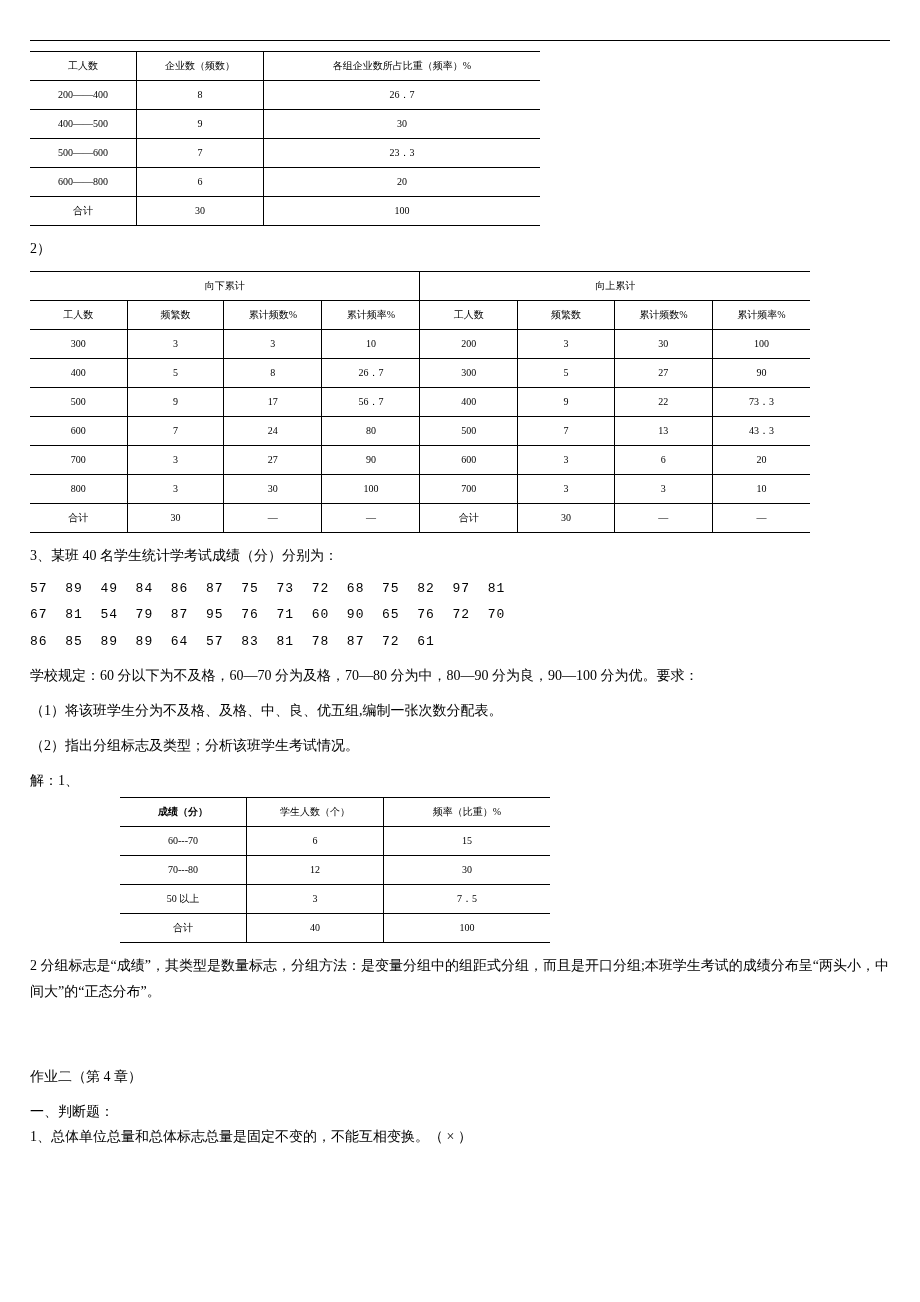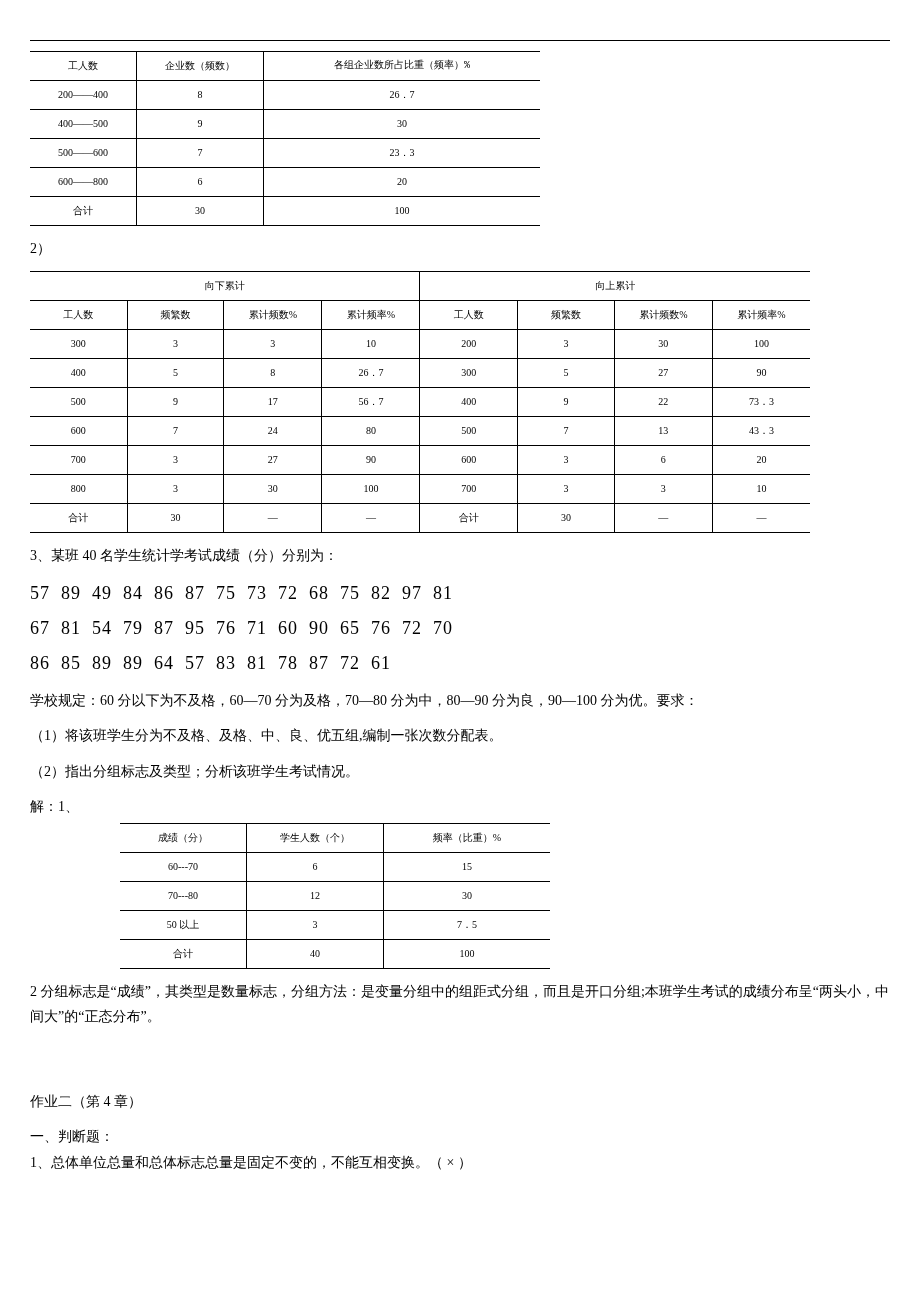--- a/index.html
+++ b/index.html
@@ -35,21 +35,21 @@
     border-right: 1px solid #000;
   }
   .tbl1 th:last-child { border-right: none; }
   .tbl1 td {
     border-bottom: 1px solid #000;
     border-right: 1px solid #000;
   }
   .tbl1 td:last-child { border-right: none; }
   .tbl1 .c1 { width: 90px; }
   .tbl1 .c2 { width: 110px; }
-  .tbl1 .c3 { width: 260px; font-family: Liberation Mono, monospace; }
+  .tbl1 .c3 { width: 260px; }
 
   
   .tbl2 { width: 780px; }
   .tbl2 th, .tbl2 td {
     border-bottom: 1px solid #000;
     border-right: 1px solid #000;
   }
   .tbl2 th { border-top: 1px solid #000; }
   .tbl2 tr th:last-child, .tbl2 tr td:last-child { border-right: none; }
   .tbl2 .group-th { border-bottom: 1px solid #000; }
@@ -61,27 +61,27 @@
     border-top: 1px solid #000;
     border-bottom: 1px solid #000;
     border-right: 1px solid #000;
   }
   .tbl3 th:last-child { border-right: none; }
   .tbl3 td {
     border-bottom: 1px solid #000;
     border-right: 1px solid #000;
   }
   .tbl3 td:last-child { border-right: none; }
-  .tbl3 .c1 { width: 110px; }
+  .tbl3 .c1 { width: 110px; font-weight: bold; }
   .tbl3 .c2 { width: 120px; }
   .tbl3 .c3 { width: 150px; }
 
   .mono-row {
-    font-family: Liberation Serif, serif;
-    font-size: 18px;
+    font-family: Liberation Mono, monospace;
+    font-size: 13px;
     letter-spacing: 1px;
     white-space: pre;
     line-height: 1.7;
     margin: 4px 0;
   }
   .para { margin: 10px 0; }
   .spacer { height: 40px; }
 </style>
 </head>
 <body>

